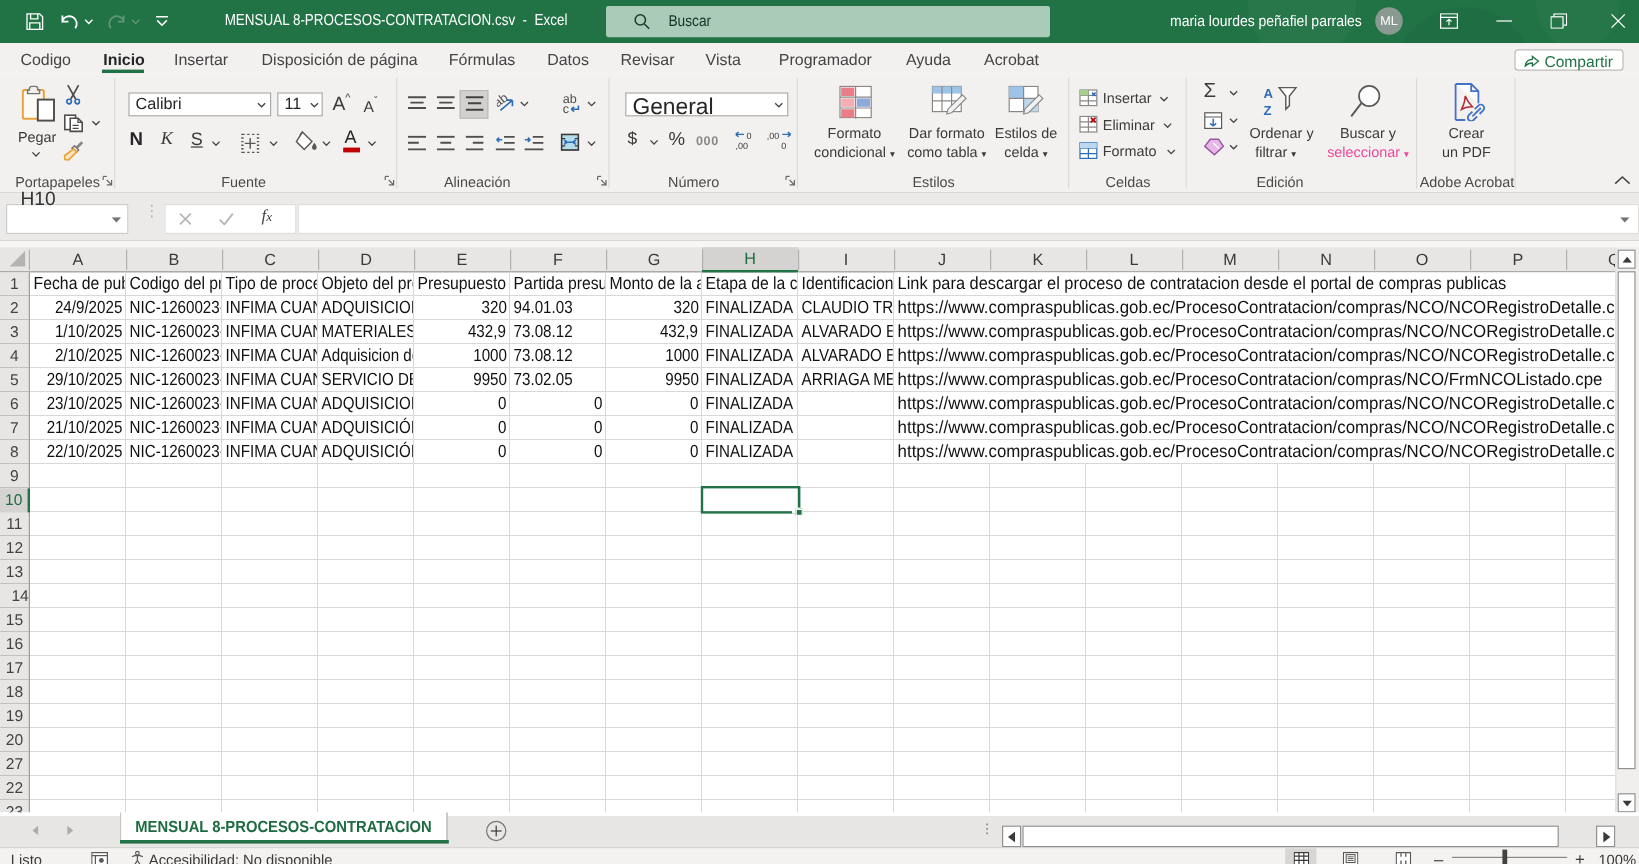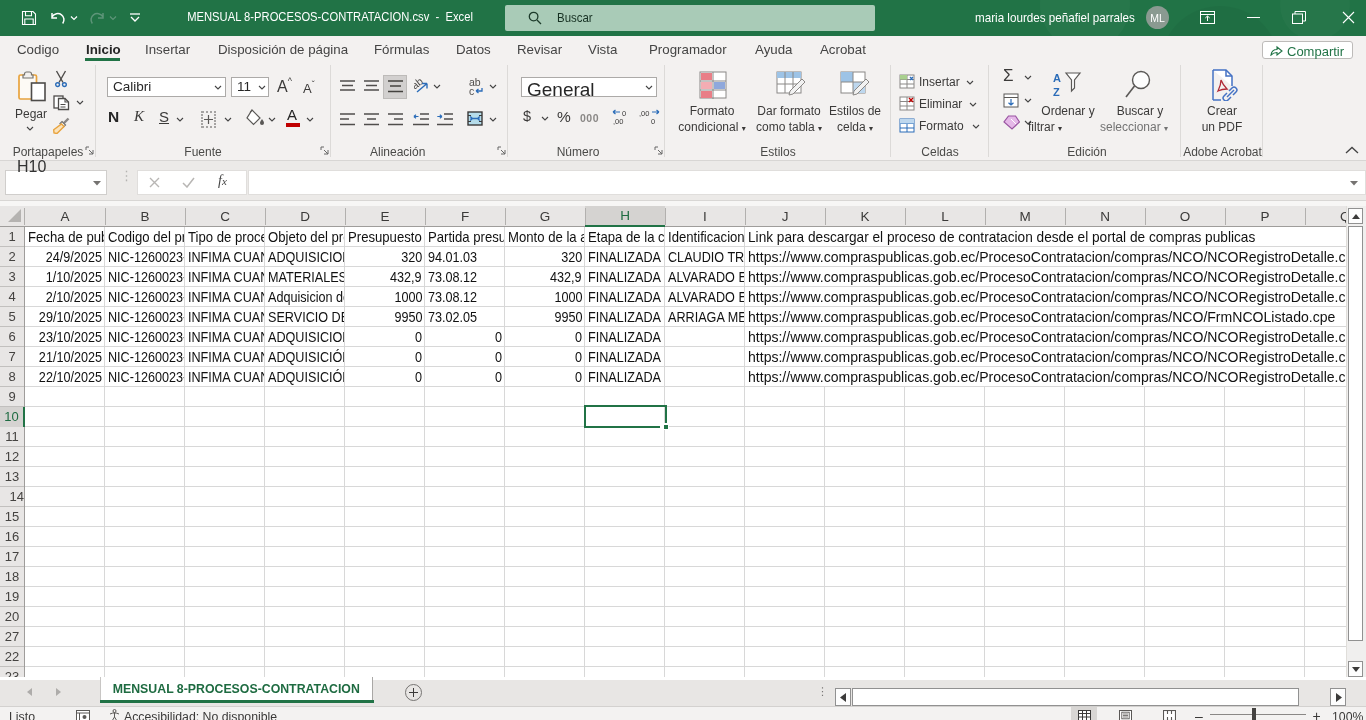--- a/index.html
+++ b/index.html
@@ -102,21 +102,21 @@
 <div class="a" style="left:988px;top:65px;width:1px;height:92px;background:#dcdad8"></div>
 <div class="a" style="left:1180px;top:65px;width:1px;height:92px;background:#dcdad8"></div>
 <div class="a" style="left:1262px;top:65px;width:1px;height:92px;background:#dcdad8"></div>
 
 <div class="a lbl" style="left:8px;top:145px;width:80px;text-align:center">Portapapeles</div>
 <div class="a lbl" style="left:163px;top:145px;width:80px;text-align:center">Fuente</div>
 <div class="a lbl" style="left:370px;top:145px;width:80px;text-align:left">Alineación</div>
 <div class="a lbl" style="left:538px;top:145px;width:80px;text-align:center">Número</div>
 <div class="a lbl" style="left:738px;top:145px;width:80px;text-align:center">Estilos</div>
 <div class="a lbl" style="left:900px;top:145px;width:80px;text-align:center">Celdas</div>
-<div class="a lbl" style="left:1047px;top:145px;width:80px;text-align:center">Edición</div>
+<div class="a lbl" style="left:1047px;top:145px;width:80px;">Edición</div>
 <div class="a lbl" style="left:1175px;top:145px;width:95px;text-align:center">Adobe Acrobat</div>
 
 <svg class="a" style="left:85px;top:146px" width="10" height="10" viewBox="0 0 10 10">
       <path d="M1 1v3M1 1h3" stroke="#666" fill="none"></path>
       <path d="M4 4l4 4M8 4v4h-4" stroke="#666" fill="none"></path>
     </svg>
 <svg class="a" style="left:320px;top:146px" width="10" height="10" viewBox="0 0 10 10">
       <path d="M1 1v3M1 1h3" stroke="#666" fill="none"></path>
       <path d="M4 4l4 4M8 4v4h-4" stroke="#666" fill="none"></path>
     </svg>
@@ -344,27 +344,27 @@
     </svg>
 <svg class="a" style="left:1024px;top:120px" width="8" height="5" viewBox="0 0 8 5">
       <path d="M1 1l3 3 3-3" fill="none" stroke="#444" stroke-width="1.1"></path>
     </svg>
 <svg class="a" style="left:1052px;top:71px" width="30" height="28" viewBox="0 0 30 28">
       <text x="1" y="11" font-size="11" font-weight="bold" fill="#2b6cb8">A</text>
       <text x="1" y="25" font-size="11" font-weight="bold" fill="#2b6cb8">Z</text>
       <path d="M14 2h14l-5.5 7v8l-3 3v-11z" fill="#fff" stroke="#5a5856" stroke-width="1.2"></path>
     </svg>
 <div class="a lbl" style="left:1028px;top:104px;width:80px;text-align:center;color:#3b3a39">Ordenar y</div>
-<div class="a lbl" style="left:1028px;top:120px;width:80px;text-align:left;color:#3b3a39">filtrar <span style="font-size:8px">▾</span></div>
+<div class="a lbl" style="left:1000px;top:120px;width:80px;text-align:right;color:#3b3a39">filtrar <span style="font-size:8px">▾</span></div>
 <svg class="a" style="left:1125px;top:70px" width="28" height="30" viewBox="0 0 28 30">
       <circle cx="16" cy="10" r="8.5" fill="#fdfdfd" stroke="#5a5856" stroke-width="1.4"></circle>
       <path d="M9.5 16L1 27" stroke="#5a5856" stroke-width="1.6"></path>
     </svg>
 <div class="a lbl" style="left:1100px;top:104px;width:80px;text-align:center;color:#3b3a39">Buscar y</div>
-<div class="a lbl" style="left:1100px;top:120px;width:80px;color:#737373">seleccionar <span style="font-size:8px">▾</span></div>
+<div class="a lbl" style="left:1100px;top:120px;width:80px;text-align:center;color:#ec4899">seleccionar <span style="font-size:8px">▾</span></div>
 
 <svg class="a" style="left:1210px;top:69px" width="30" height="32" viewBox="0 0 30 32">
       <path d="M3 1h13l6 6v10" fill="#fff" stroke="#4472c4" stroke-width="1.5"></path>
       <path d="M16 1v6h6" fill="none" stroke="#4472c4" stroke-width="1.5"></path>
       <path d="M3 31V1" stroke="#4472c4" stroke-width="1.5"></path>
       <path d="M3 31h8" stroke="#4472c4" stroke-width="1.5"></path>
       <path d="M8 22c2-4 3-8 3-11 0 0 2 5 6 9-3 0-7 1-9 2z" fill="none" stroke="#b02a37" stroke-width="1.3"></path>
       <path d="M19 22l3-3a2.7 2.7 0 0 1 4 4l-3 3m-2 2l-3 3a2.7 2.7 0 0 1-4-4l3-3" fill="none" stroke="#4472c4" stroke-width="1.5"></path>
       <path d="M17 28l7-7" stroke="#4472c4" stroke-width="1.5"></path>
     </svg>

